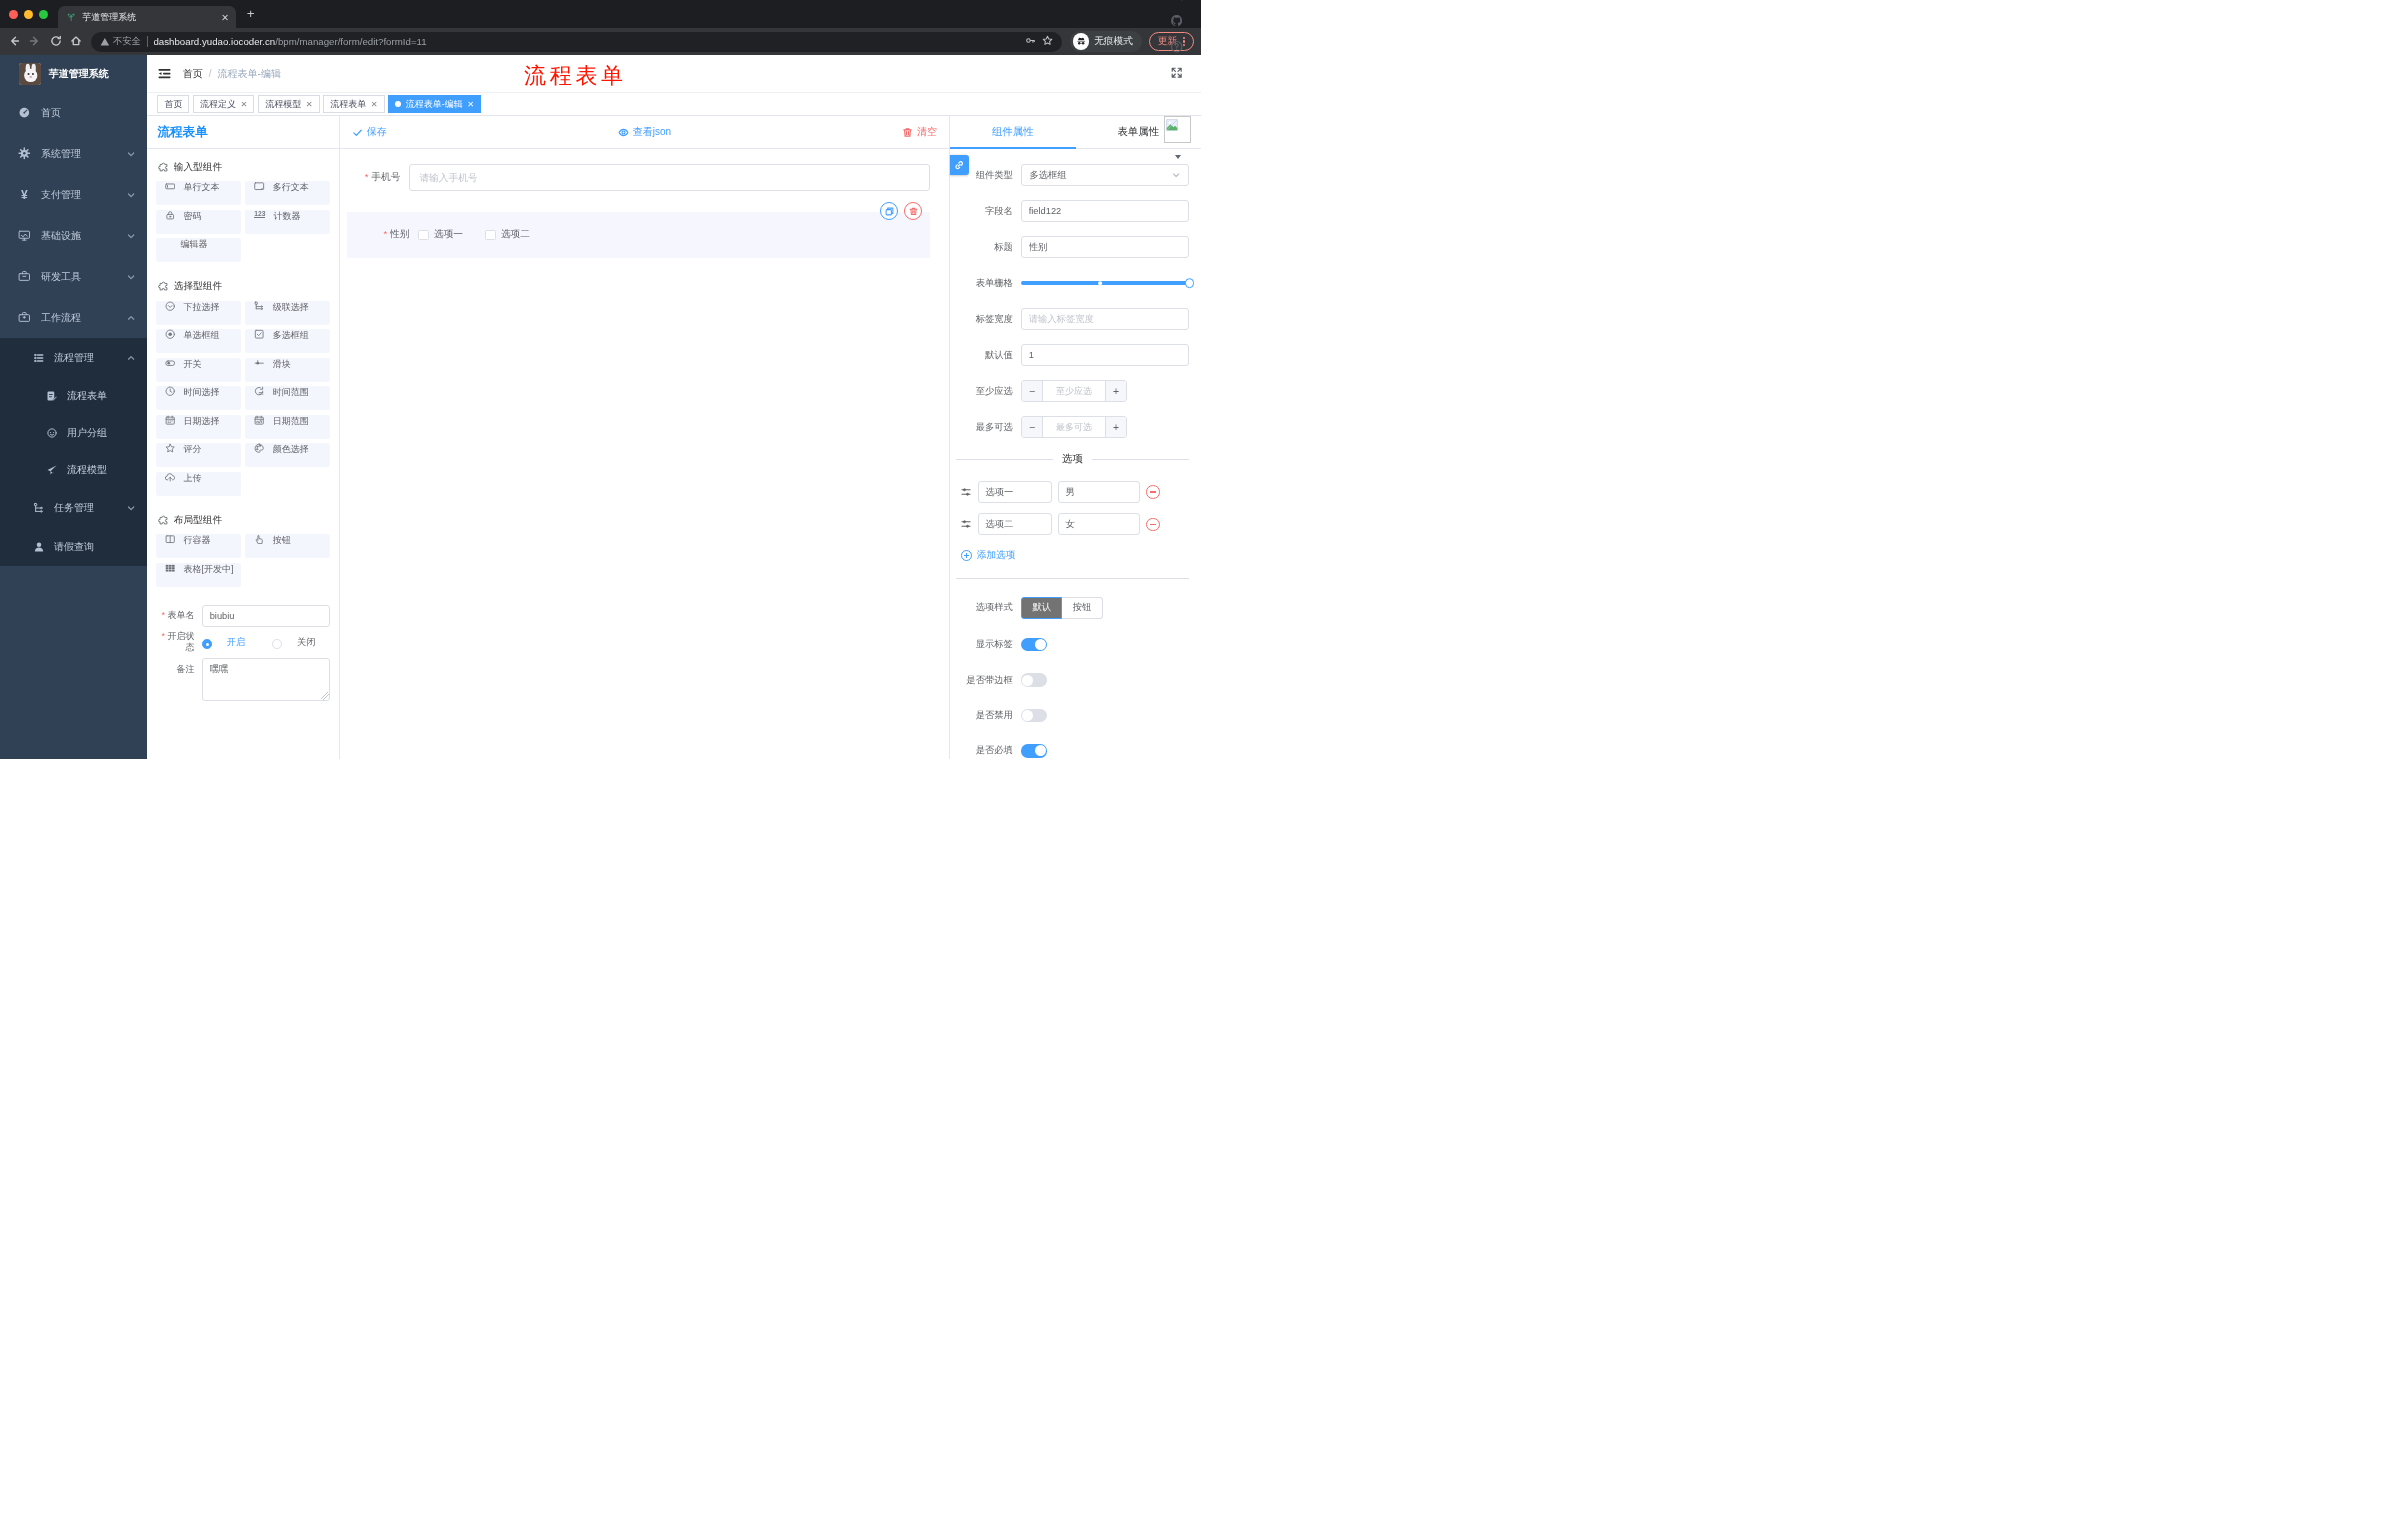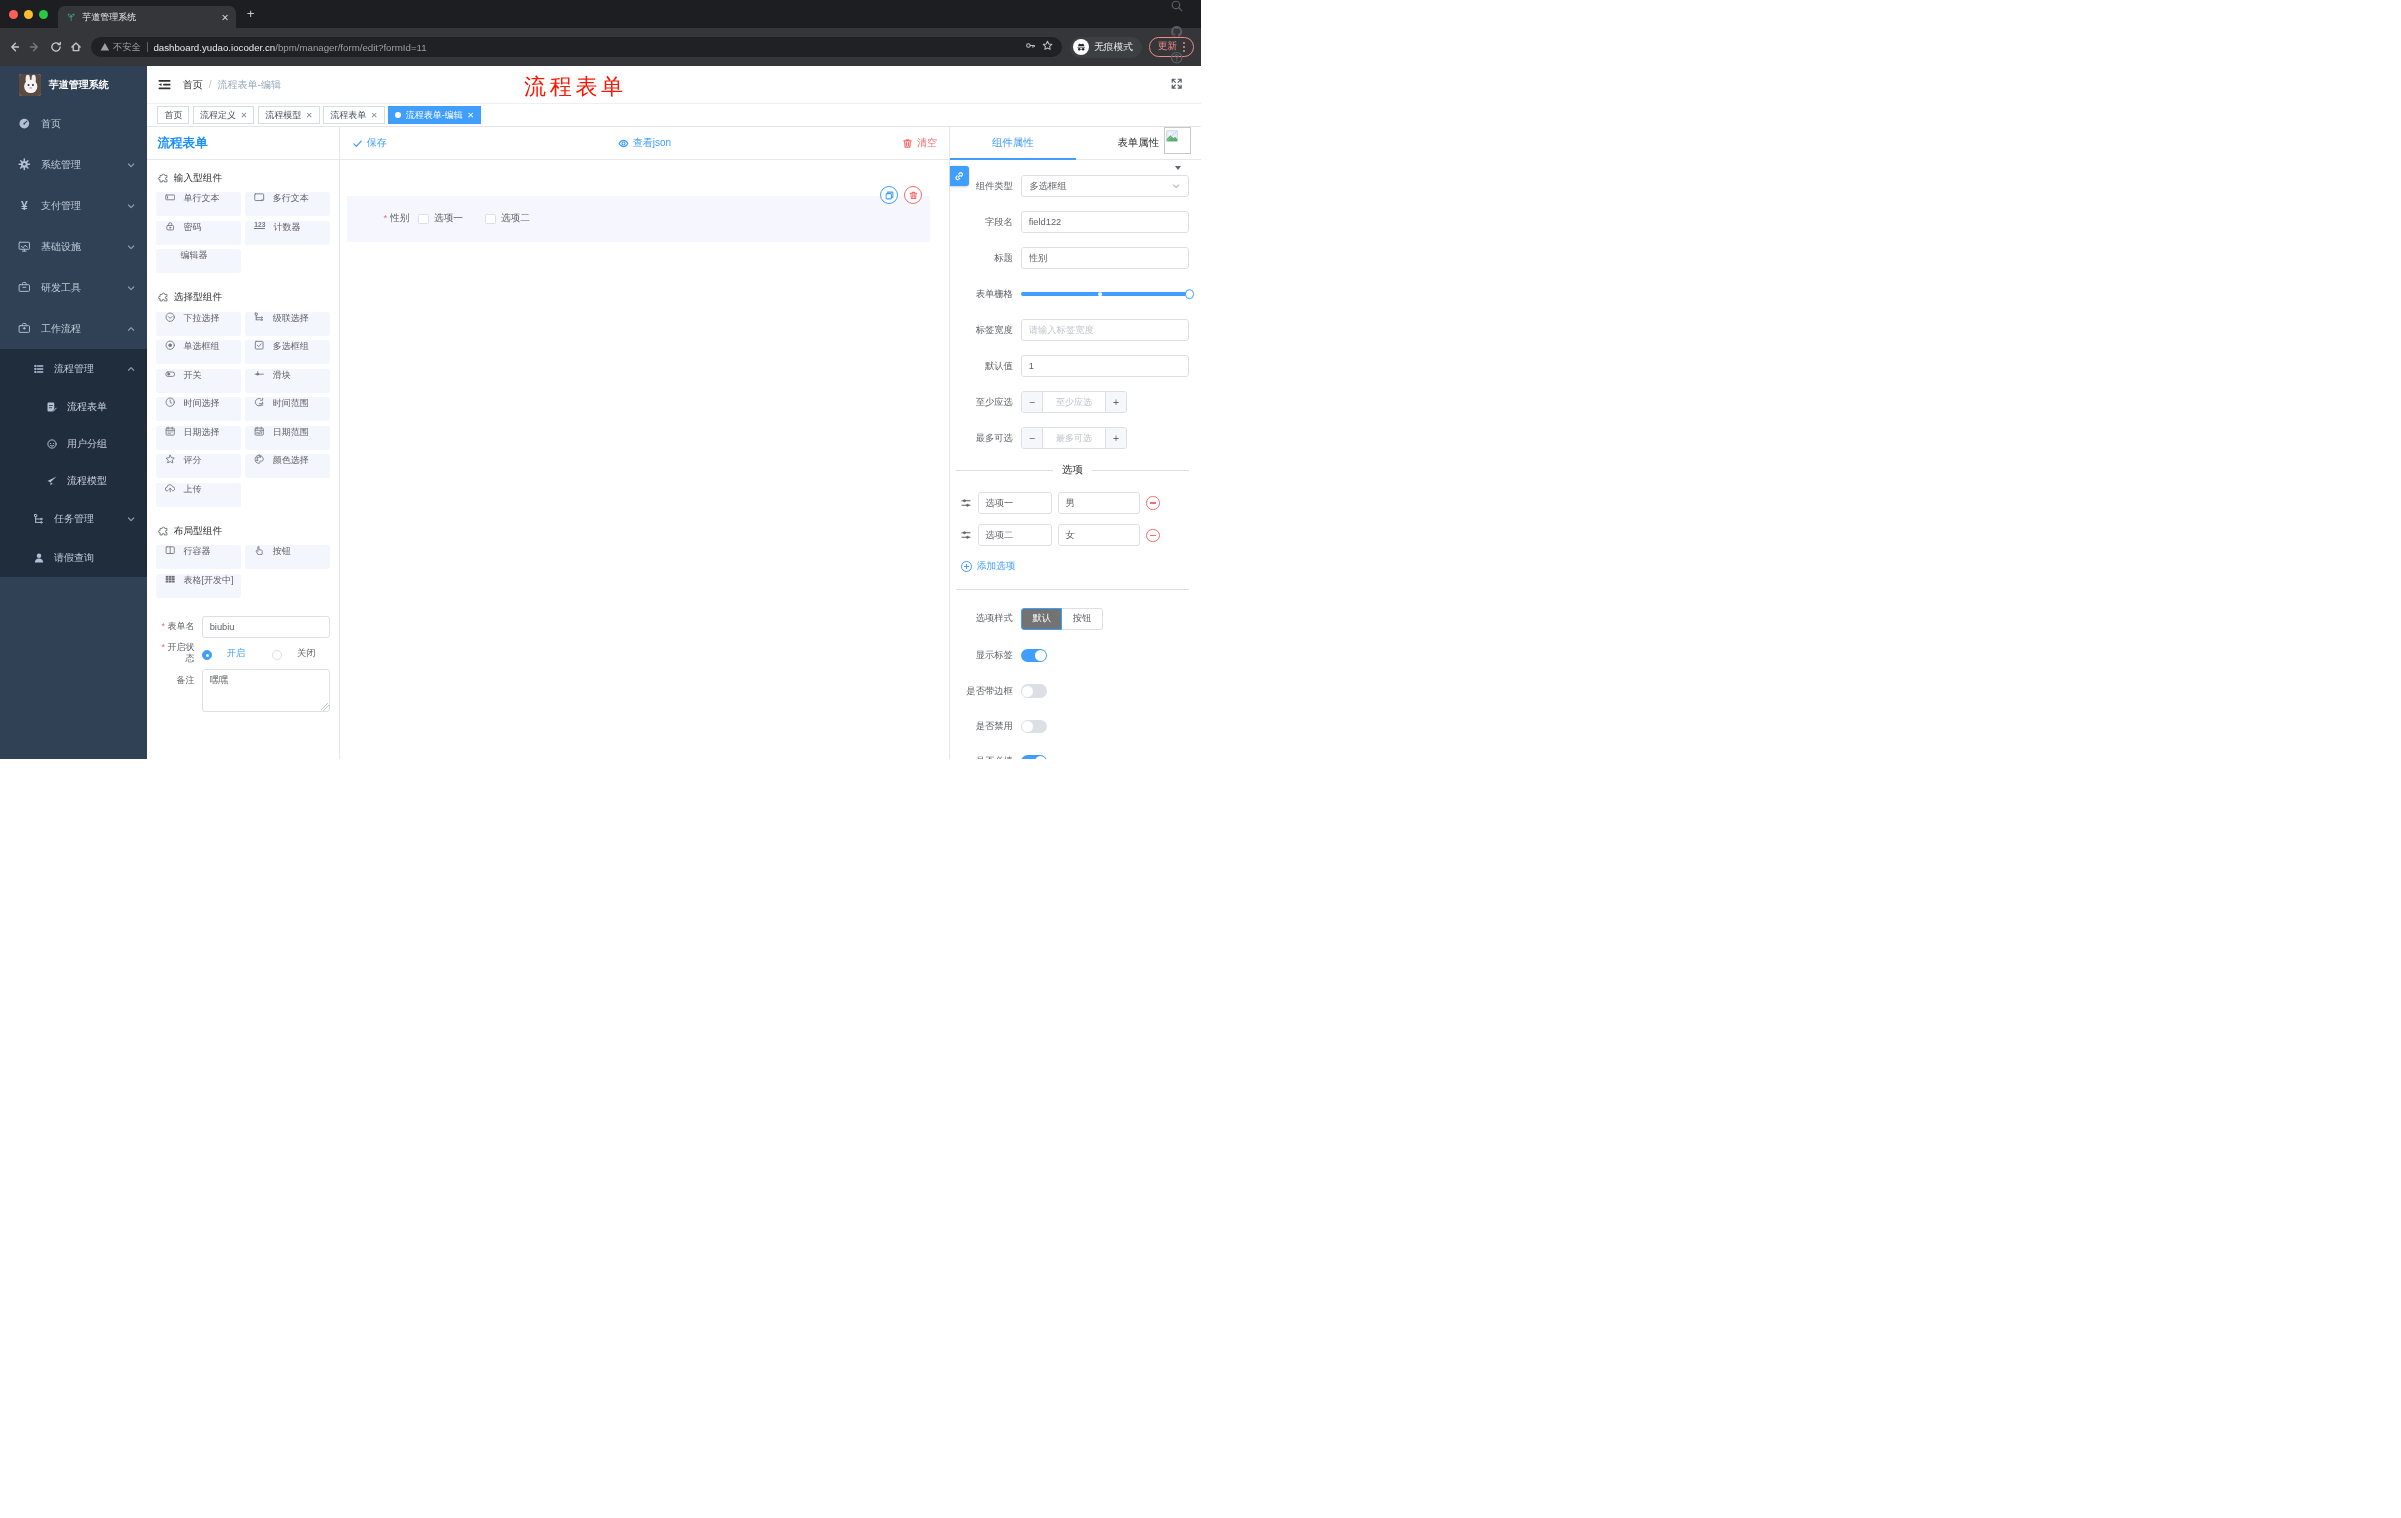--- a/index.html
+++ b/index.html
@@ -8,21 +8,21 @@
 
   
   .chrome-tabs{height:28px;background:#1d1e21;display:flex;align-items:center;padding-left:9px;flex:none;}
   .traffic{display:flex;gap:6px;margin-right:10.4px;}
   .tl{width:9px;height:9px;border-radius:50%;}
   .tl.r{background:#ff5f57}.tl.y{background:#febc2e}.tl.g{background:#28c840}
   .btab{width:178px;height:22px;align-self:flex-end;background:#35363a;border-radius:6.7px 6.7px 0 0;display:flex;align-items:center;padding:0 7.4px;gap:6px;color:#e8eaed;font-size:9px;}
   .btab .ttl{flex:1;white-space:nowrap;overflow:hidden;}
   .btab .x{color:#cfd1d4;font-size:9.7px;cursor:pointer}
   .newtab{color:#c7cacd;font-size:13.4px;margin-left:10.4px;cursor:pointer;line-height:1;}
-  .chrome-bar{height:38px;background:#35363a;display:flex;align-items:center;padding:0 7.4px;gap:7.4px;flex:none;}
+  .chrome-bar{height:27px;background:#35363a;display:flex;align-items:center;padding:0 7.4px;gap:7.4px;flex:none;}
   .nav-ic{width:13.4px;height:13.4px;display:flex;align-items:center;justify-content:center;color:#c7c7c7;cursor:pointer}
   .nav-ic svg{width:12px;height:12px;stroke:currentColor;fill:none;stroke-width:1.8;stroke-linecap:round;stroke-linejoin:round}
   .nav-ic.dim{color:#77797c}
   .url-pill{flex:1;height:20px;background:#202124;border-radius:10.4px;display:flex;align-items:center;padding:0 9px;gap:6px;min-width:0;}
   .warn{color:#9aa0a6;display:flex;align-items:center;gap:3.7px;font-size:9.3px;flex:none}
   .warn svg{width:9.7px;height:9.7px;fill:#9aa0a6}
   .url-sep{width:0.7px;height:10.4px;background:#5f6368;flex:none}
   .url-text{font-size:9.7px;color:#9aa0a6;white-space:nowrap;overflow:hidden;flex:1}
   .url-text b{color:#e8eaed;font-weight:400}
   .pill-ic{color:#bdc1c6;flex:none;cursor:pointer}
@@ -768,20 +768,24 @@
             </span>
             <span class="tb-btn tb-red">
               <svg viewBox="0 0 15 15">
                   <path d="M2.5 4h10M5.5 4V2.6h4V4M3.6 4l.6 8.4h6.6l.6-8.4M6.2 6.4v3.8M8.8 6.4v3.8"></path>
                 </svg>
               <span>清空</span>
             </span>
           </div>
 
           <div class="cv-body">
+            <div class="cv-row">
+              <span class="cv-lab req">手机号</span>
+              <input class="cv-input" placeholder="请输入手机号" style="">
+            </div>
 
             <div class="sel-widget">
               <div class="wact">
                 <span class="wbtn copy">
                   <svg viewBox="0 0 12 12">
                       <rect x="1.5" y="3.5" width="7" height="7" rx="1"></rect>
                       <path d="M3.5 3.5v-2h7v7h-2"></path>
                     </svg>
                 </span>
                 <span class="wbtn del">

